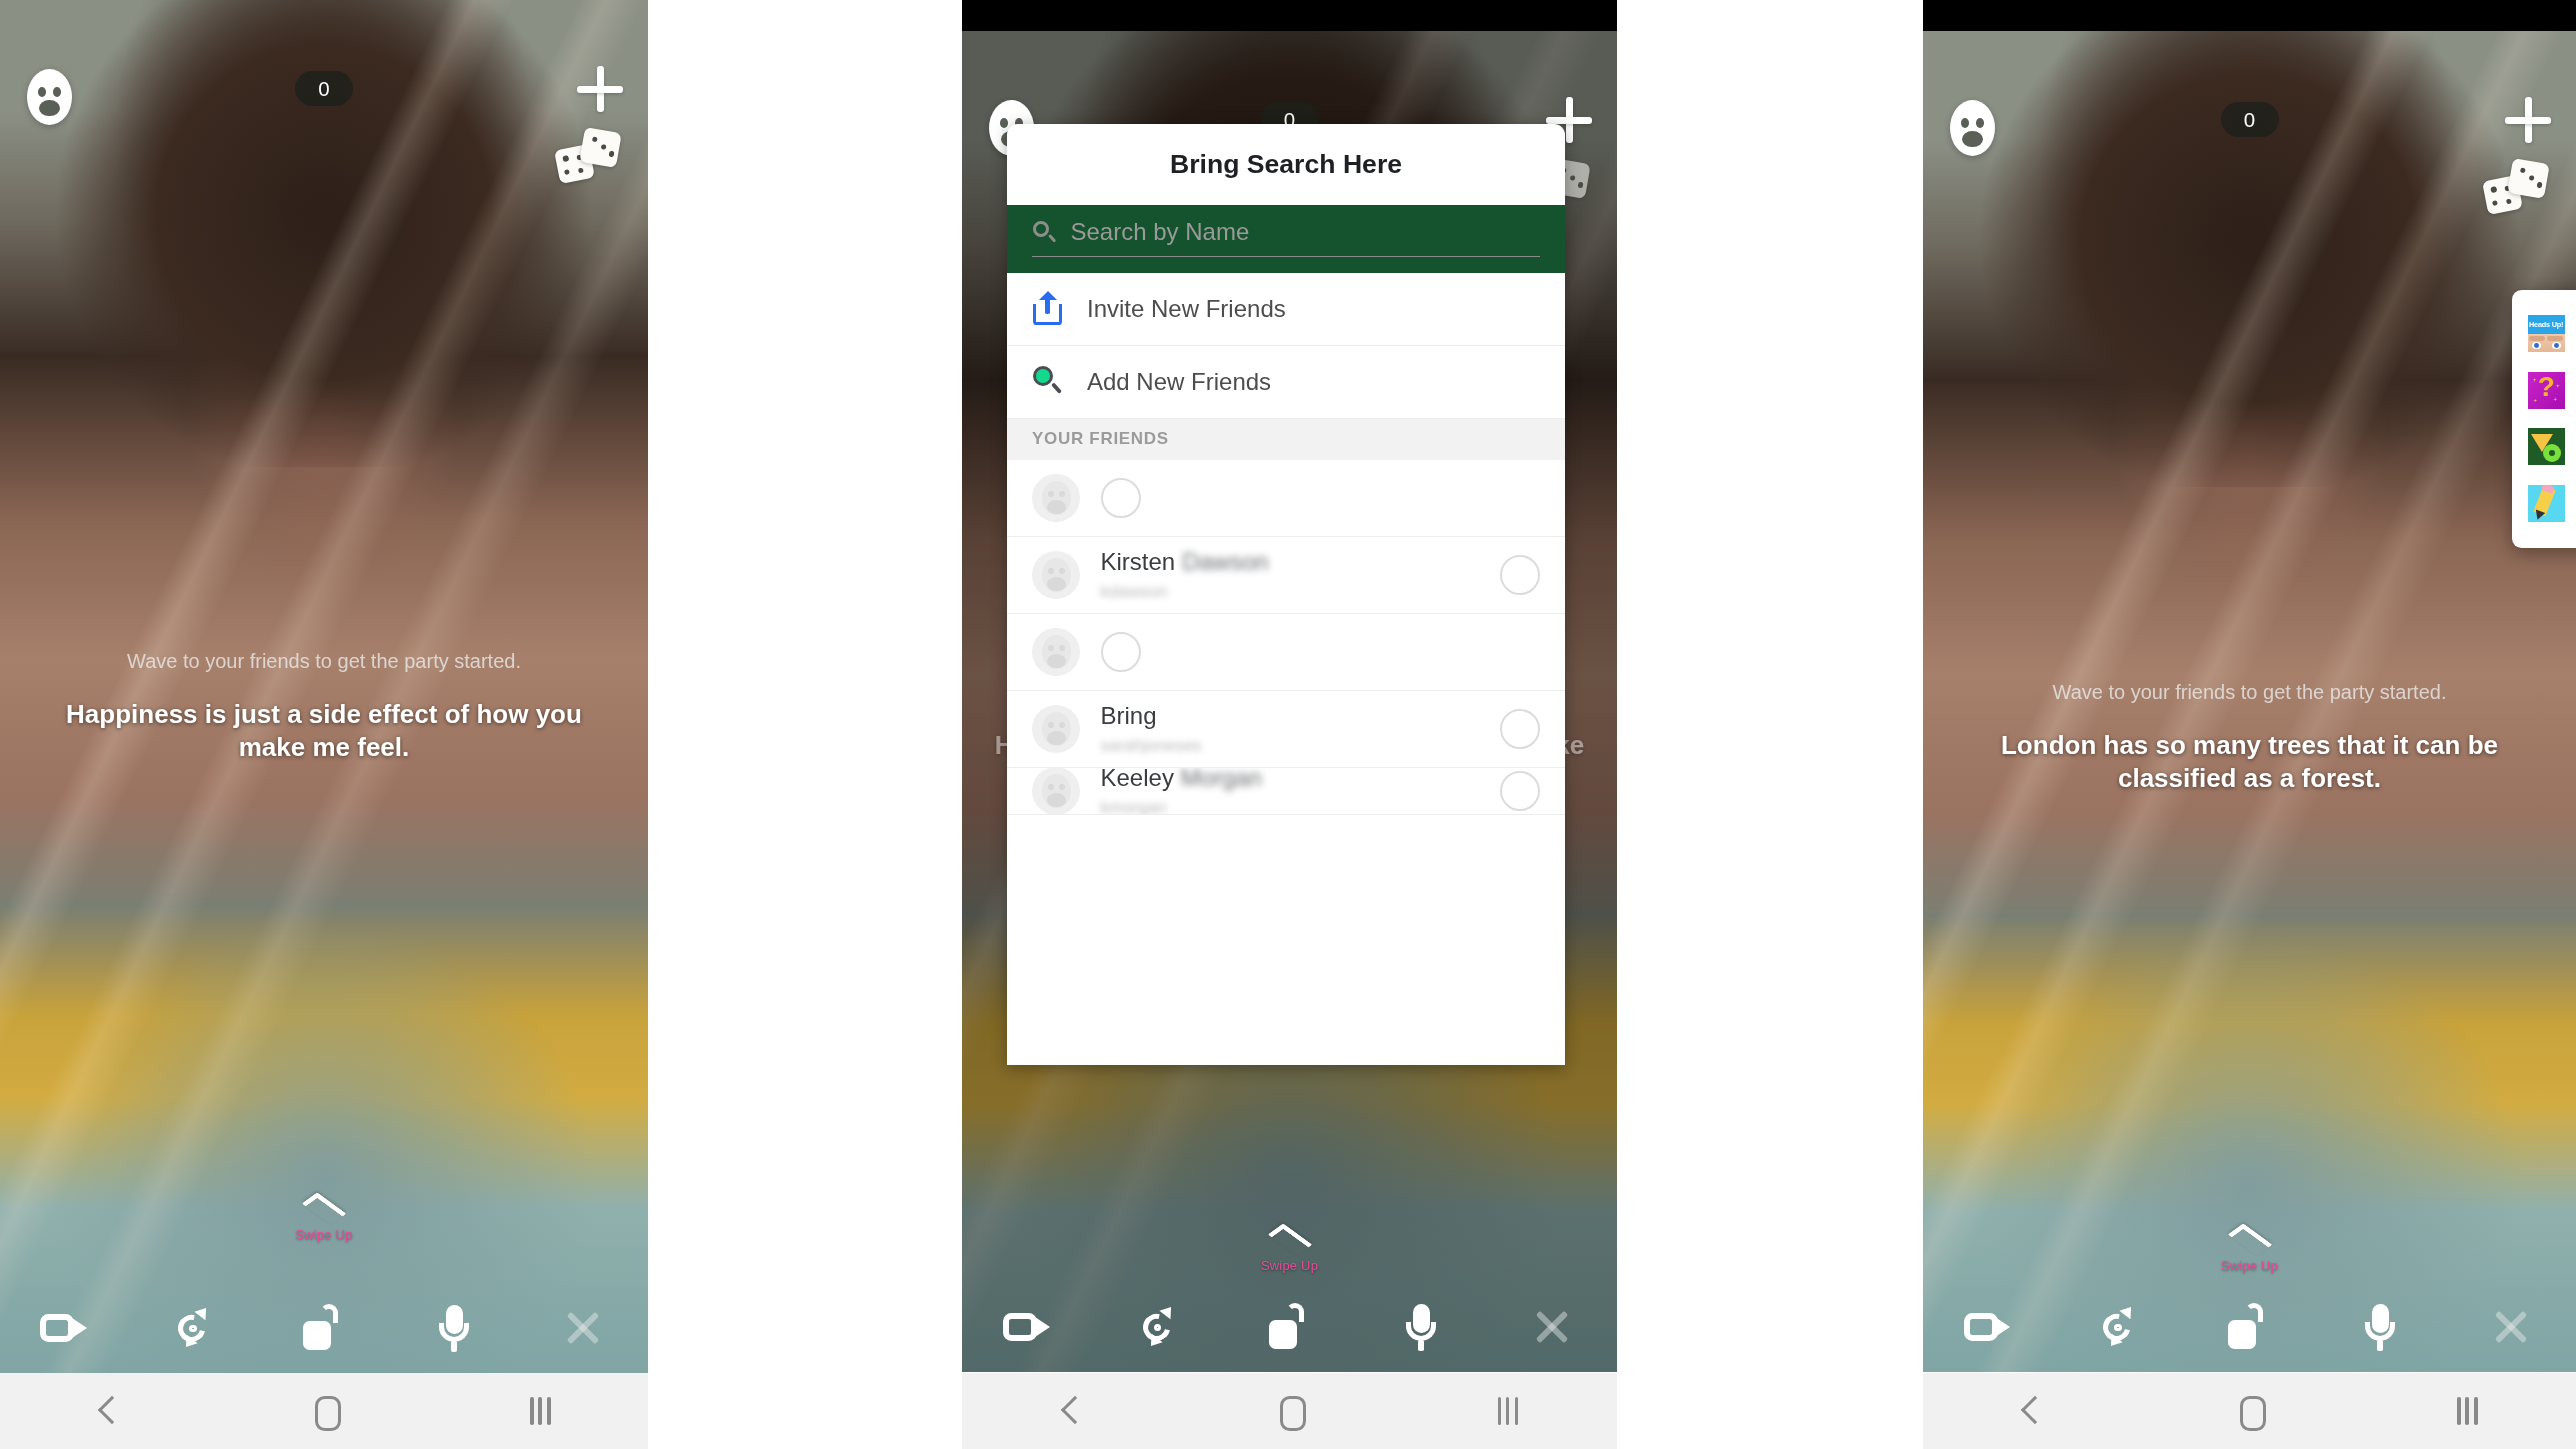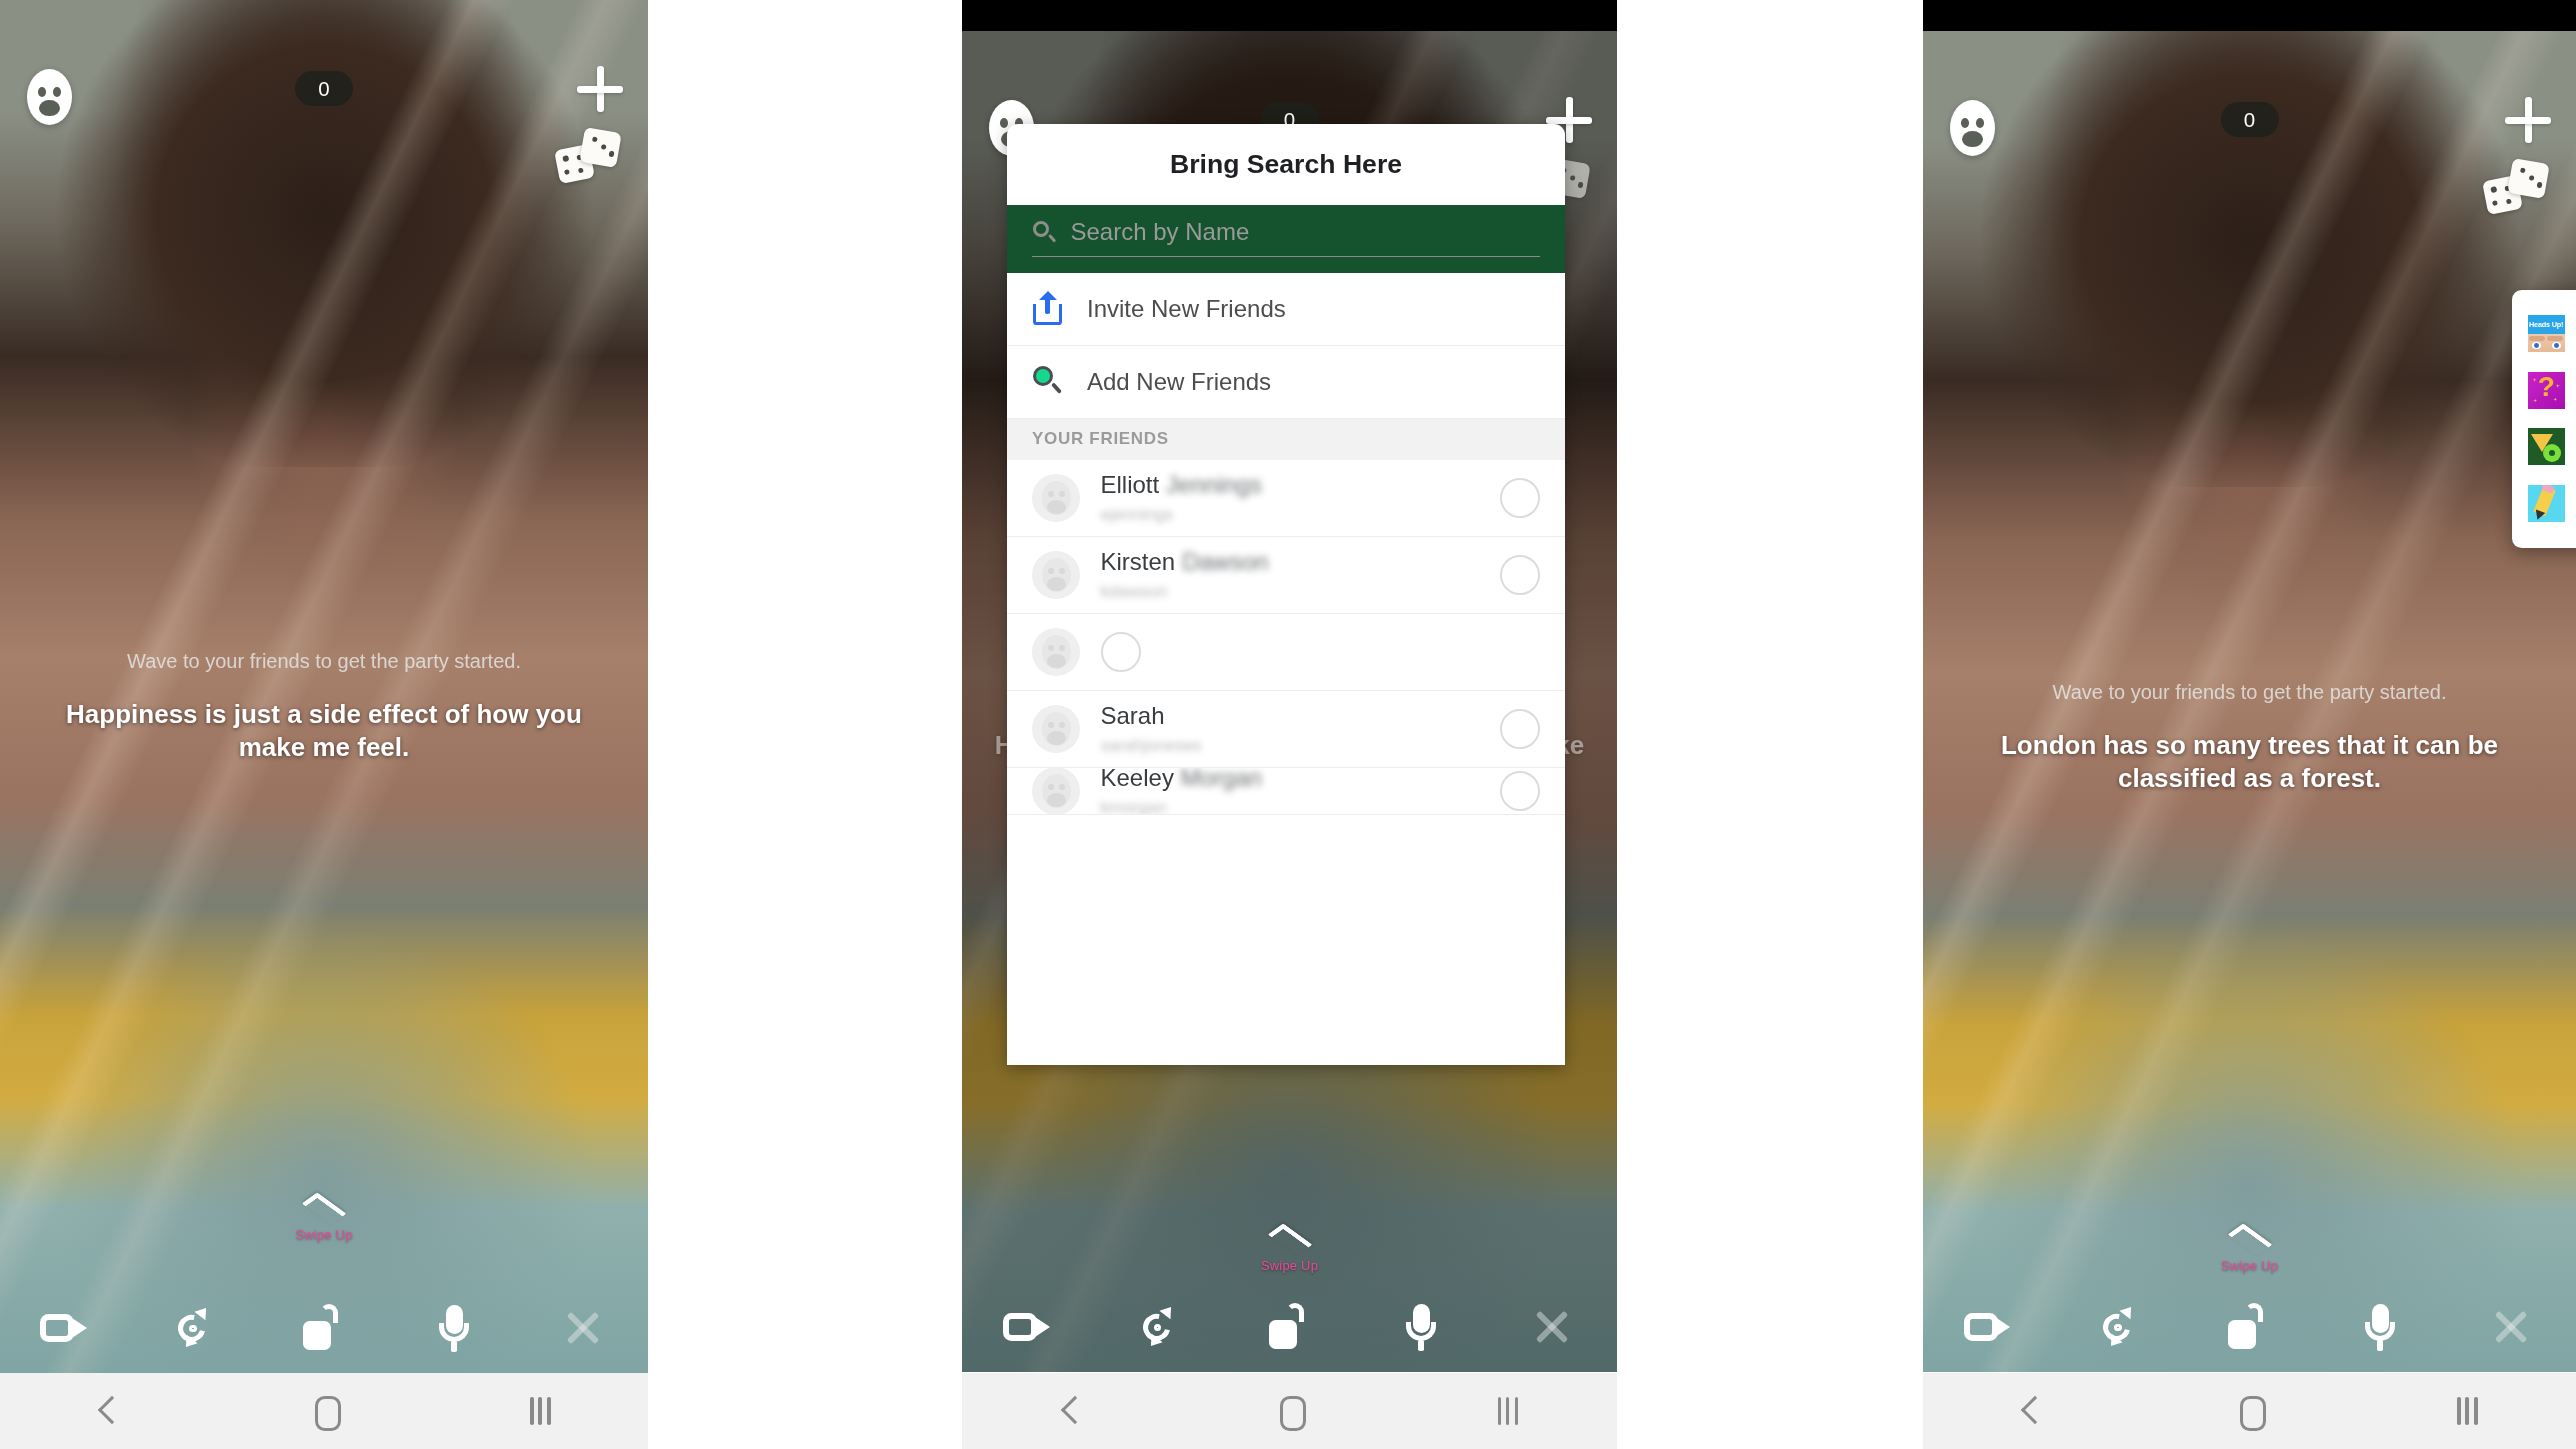--- a/index.html
+++ b/index.html
@@ -477,24 +477,20 @@
 
         <div class="section-head">YOUR FRIENDS</div>
 
         <div class="friend-row">
           <span class="avatar">
               <span class="inner"></span>
               <span class="e l"></span>
               <span class="e r"></span>
               <span class="m"></span>
             </span>
-          <span class="fr-text">
-            <span class="fr-name"><span>Elliott</span> <span class="blur">Jennings</span></span>
-            <div class="fr-handle">ejennings</div>
-          </span>
           <span class="pick"></span>
         </div>
 
         <div class="friend-row">
           <span class="avatar">
               <span class="inner"></span>
               <span class="e l"></span>
               <span class="e r"></span>
               <span class="m"></span>
             </span>
@@ -516,21 +512,21 @@
         </div>
 
         <div class="friend-row">
           <span class="avatar">
               <span class="inner"></span>
               <span class="e l"></span>
               <span class="e r"></span>
               <span class="m"></span>
             </span>
           <span class="fr-text">
-            <span class="fr-name"><span>Sarah</span> <span class="blur"></span></span>
+            <span class="fr-name"><span>Bring</span> <span class="blur"></span></span>
             <div class="fr-handle">sarahjoneses</div>
           </span>
           <span class="pick"></span>
         </div>
 
         <div class="friend-row clip-last">
           <span class="avatar">
               <span class="inner"></span>
               <span class="e l"></span>
               <span class="e r"></span>

